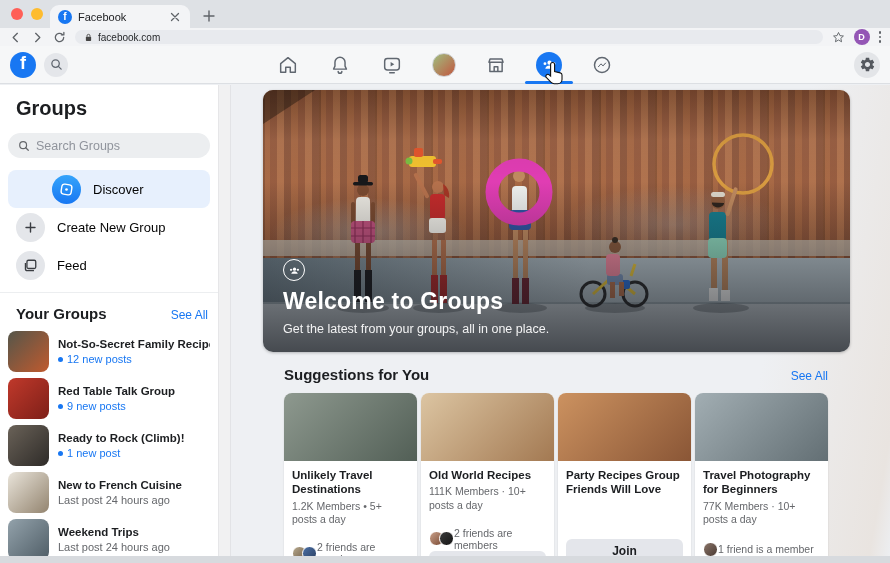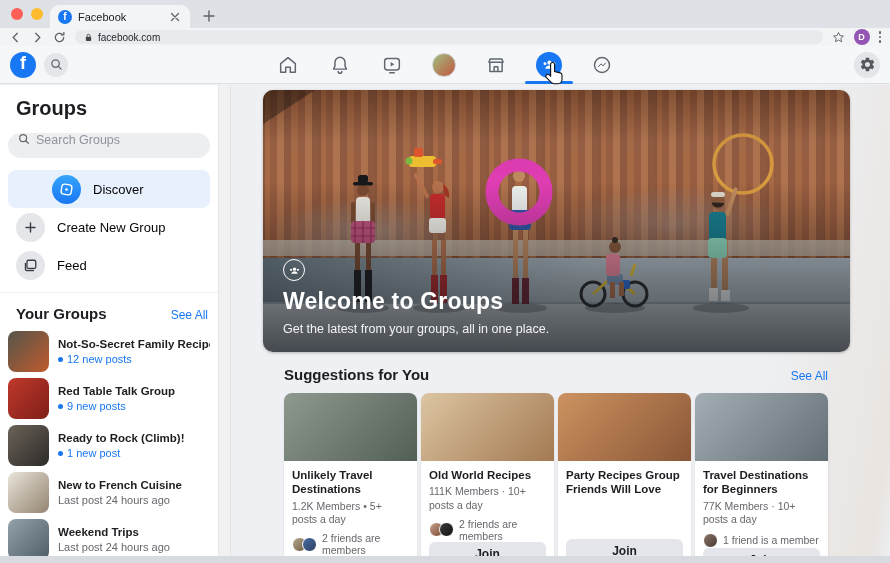--- a/index.html
+++ b/index.html
@@ -42,21 +42,21 @@
   .gear-btn svg { width:17px; height:17px; fill:#54585e; }
 
   
   .content { position:absolute; top:85px; left:0; right:0; bottom:0; display:flex; }
   .bottombar { position:absolute; left:0; right:0; bottom:0; height:7px; background:#d7dade; z-index:9; }
 
   
   .sidebar { width:218px; background:#fff; flex:0 0 auto; overflow:hidden; }
   .sb-scroll { width:13px; background:#f1f1f2; border-left:1px solid #e6e6e8; border-right:1px solid #e2e3e6; flex:0 0 auto; }
   .sb-title { font-size:20px; font-weight:bold; color:#1c1e21; margin:12px 16px 13px; }
-  .sb-search { margin:0 8px 12px; height:25px; background:#eceef0; border-radius:13px; display:flex; align-items:flex-start; gap:6px; padding:0 10px; }
+  .sb-search { margin:0 8px 12px; height:25px; background:#eceef0; border-radius:13px; display:flex; align-items:center; gap:6px; padding:0 10px; }
   .sb-search svg { width:12px; height:12px; color:#65676b; flex:0 0 auto; }
   .sb-search input { border:none; outline:none; background:transparent; font-size:12.5px; color:#1c1e21; width:100%; font-family:inherit; }
   .sb-search input::placeholder { color:#90949c; }
   .menu-item { display:flex; align-items:center; gap:12px; margin:0 8px; padding:4px 8px; border-radius:8px; height:38px; cursor:pointer; }
   .menu-item.active { background:#e7f0fd;padding-left:44px; }
   .mi-icon { width:29px; height:29px; border-radius:50%; background:#e4e6ea; display:flex; align-items:center; justify-content:center; flex:0 0 auto; }
   .mi-icon svg { width:15px; height:15px; color:#3a3d42; }
   .mi-icon.blue { background:linear-gradient(180deg,#35a4fb,#1877f2); }
   .mi-icon.blue svg { color:#fff; }
   .mi-label { font-size:13px; color:#050505; }
@@ -97,21 +97,21 @@
 
   .sugg { width:544px; margin:14px 0 0 53px; }
   .sugg-head { display:flex; align-items:baseline; justify-content:space-between; }
   .sugg-title { font-size:15px; font-weight:bold; color:#1c1e21; }
   .cards { display:flex; gap:4px; margin-top:10px; }
   .card { width:133px; height:178px; background:#fff; border-radius:8px; overflow:hidden; display:flex; flex-direction:column; box-shadow:0 1px 2px rgba(0,0,0,.12); cursor:pointer; }
   .card-img { height:68px; flex:0 0 auto; }
   .card-body { flex:1; display:flex; flex-direction:column; padding:7px 8px 8px; }
   .card-title { font-size:11.5px; font-weight:bold; color:#1c1e21; line-height:1.25; }
   .card-stats { font-size:10.5px; color:#65676b; line-height:1.3; margin-top:3px; }
-  .card-members { display:flex; align-items:center; gap:5px; margin-top:5px; min-height:16px; font-size:10.5px; color:#65676b; }
+  .card-members { display:flex; align-items:center; margin-top:14px; min-height:16px; font-size:10.5px; color:#65676b; }
   .avstack { display:flex; flex:0 0 auto; }
   .mini-avatar { width:15px; height:15px; border-radius:50%; border:1.5px solid #fff; }
   .mini-avatar + .mini-avatar { margin-left:-5px; }
   .join-btn { margin-top:auto; height:24px; border:none; border-radius:6px; background:#e4e6eb; font-family:inherit; font-size:12px; font-weight:bold; color:#1c1e21; cursor:pointer; }
 
   .cursor { position:absolute; left:545px; top:61px; z-index:50; pointer-events:none; }
 </style>
 </head>
 <body>
 
@@ -443,21 +443,21 @@
               <div class="card-img" style="background: linear-gradient(135deg, rgb(204, 146, 96), rgb(138, 86, 54));"></div>
               <div class="card-body">
                 <div class="card-title">Party Recipes Group Friends Will Love</div>
                 <div class="card-members"></div>
                 <button class="join-btn">Join</button>
               </div>
             </div>
             <div class="card">
               <div class="card-img" style="background: linear-gradient(135deg, rgb(162, 174, 179), rgb(99, 111, 116));"></div>
               <div class="card-body">
-                <div class="card-title">Travel Destinations for Beginners</div>
+                <div class="card-title">Travel Photography for Beginners</div>
                 <div class="card-stats">77K Members · 10+ posts a day</div>
                 <div class="card-members">
                   <span class="avstack">
                     <span class="mini-avatar" style="background: linear-gradient(135deg, rgb(138, 116, 104), rgb(74, 58, 51));"></span>
                   </span>
                   <span>1 friend is a member</span>
                 </div>
                 <button class="join-btn">Join</button>
               </div>
             </div>

